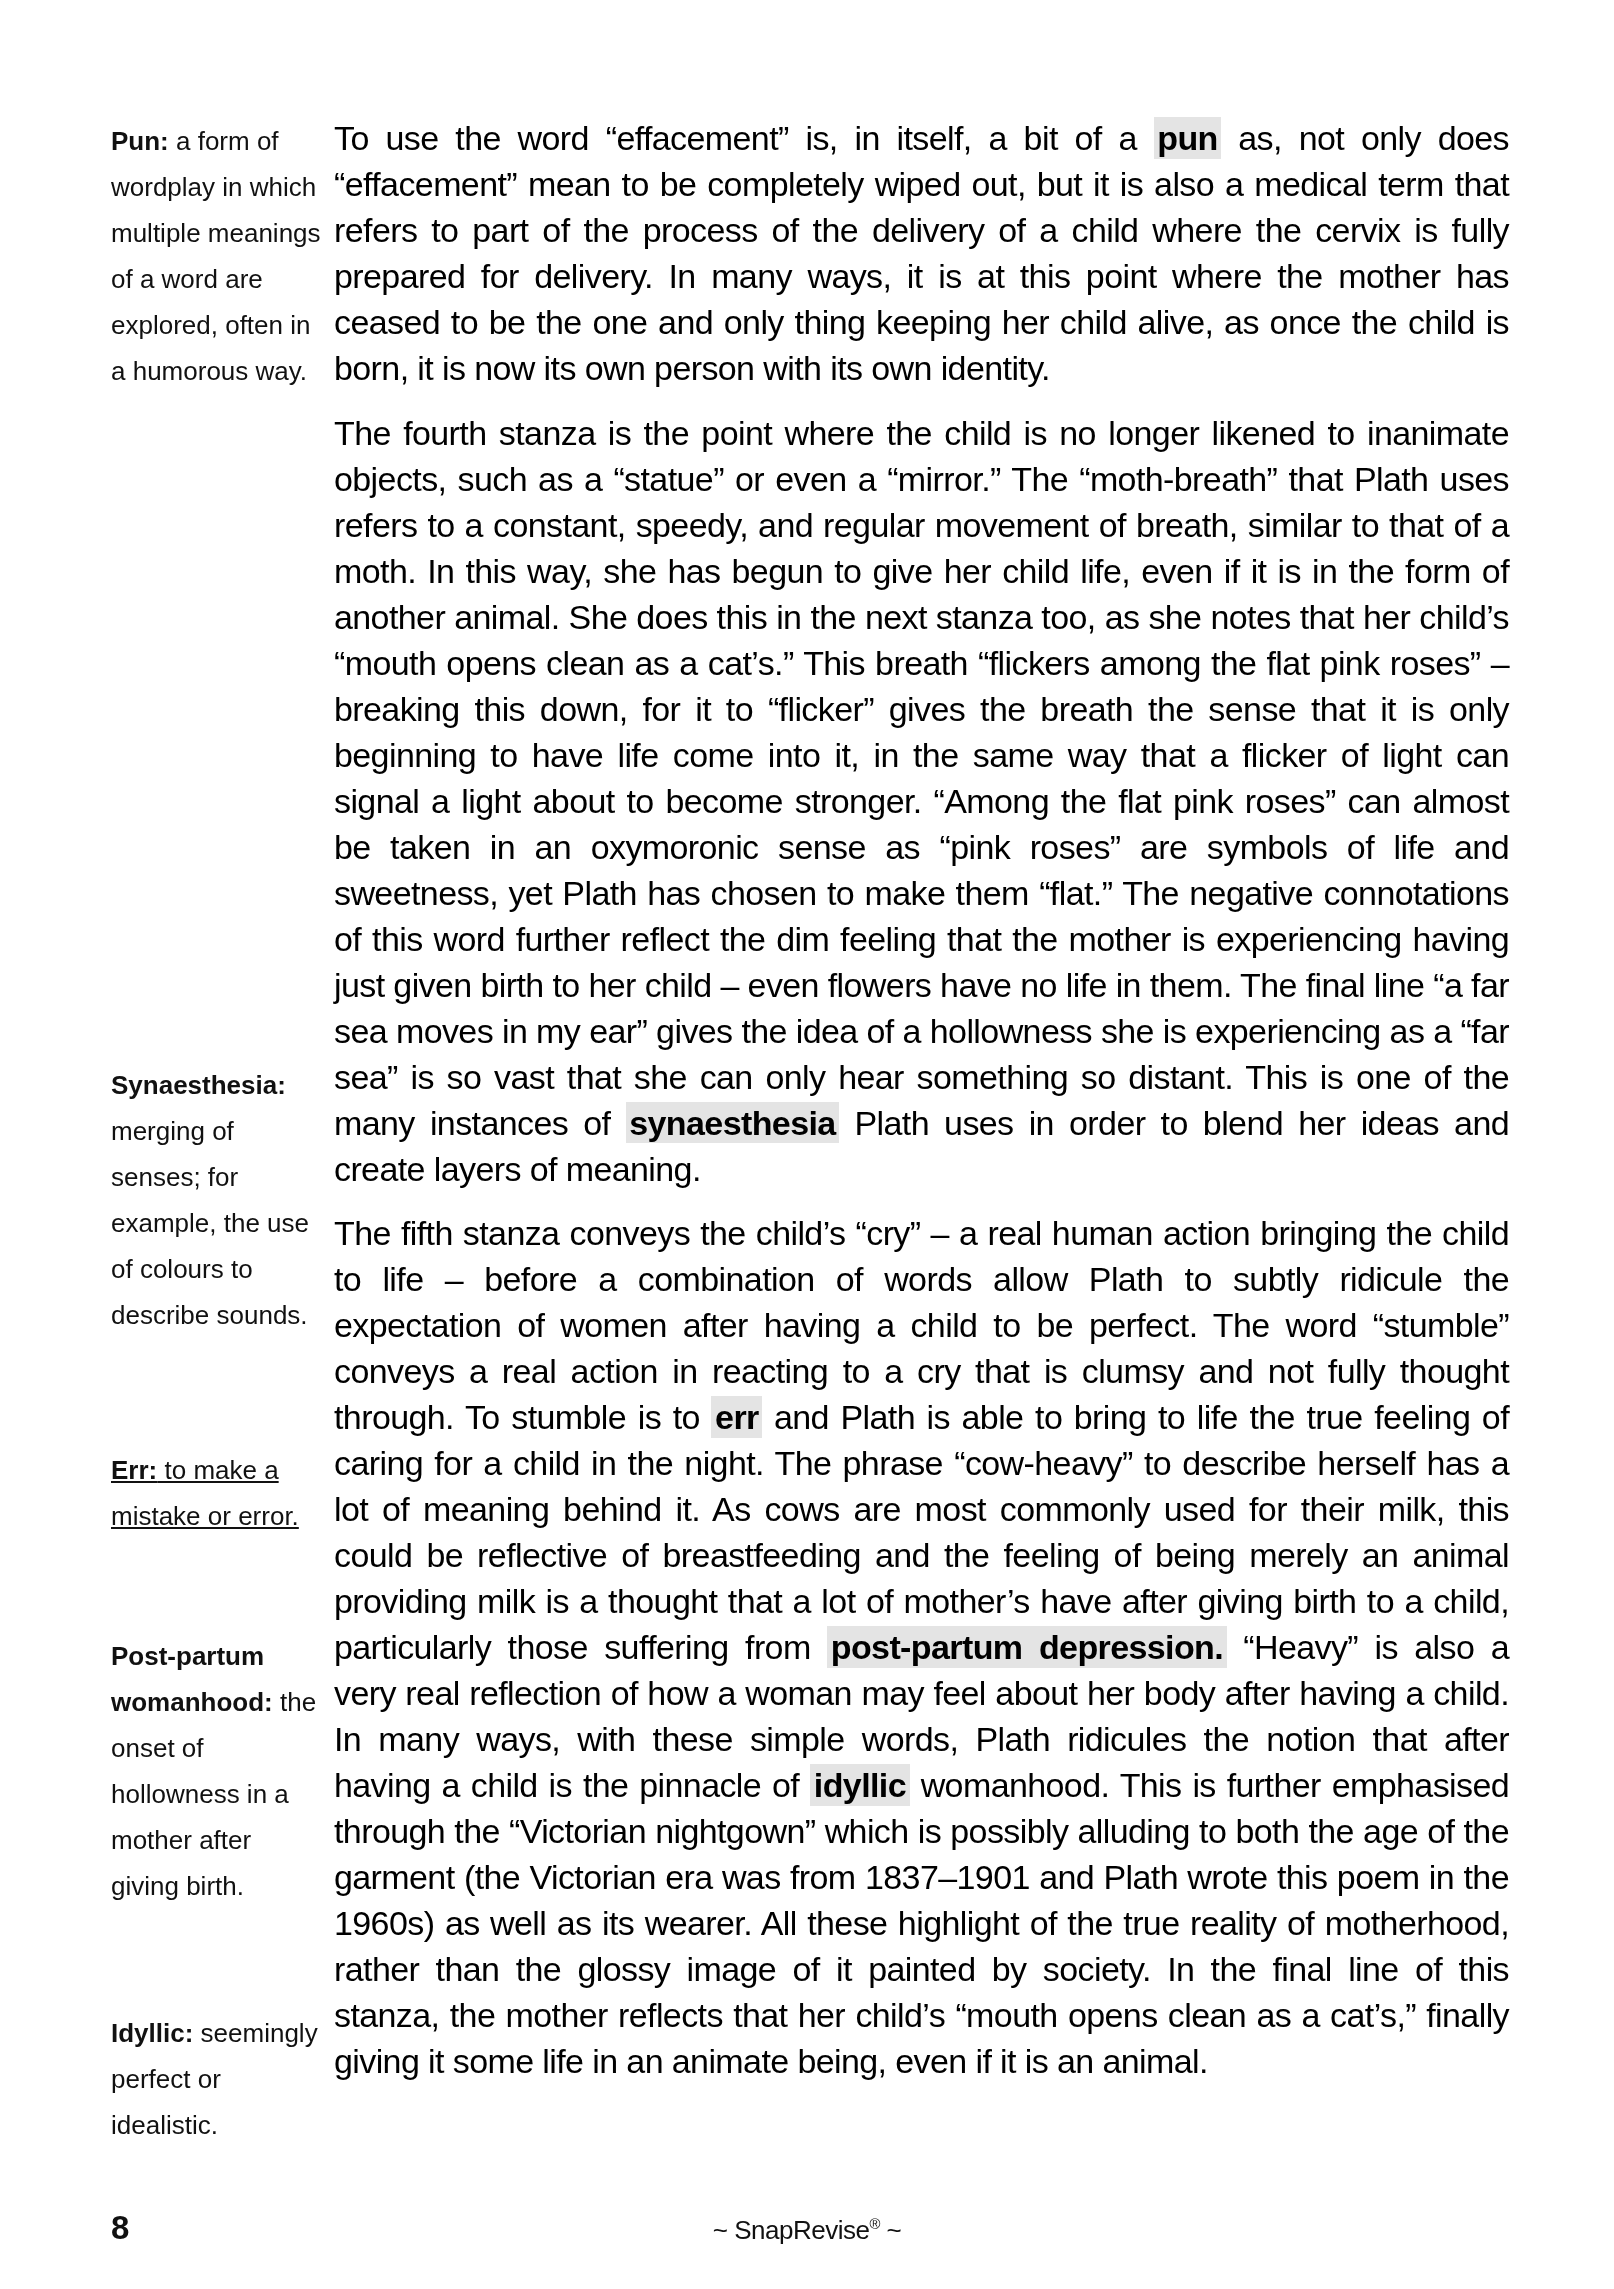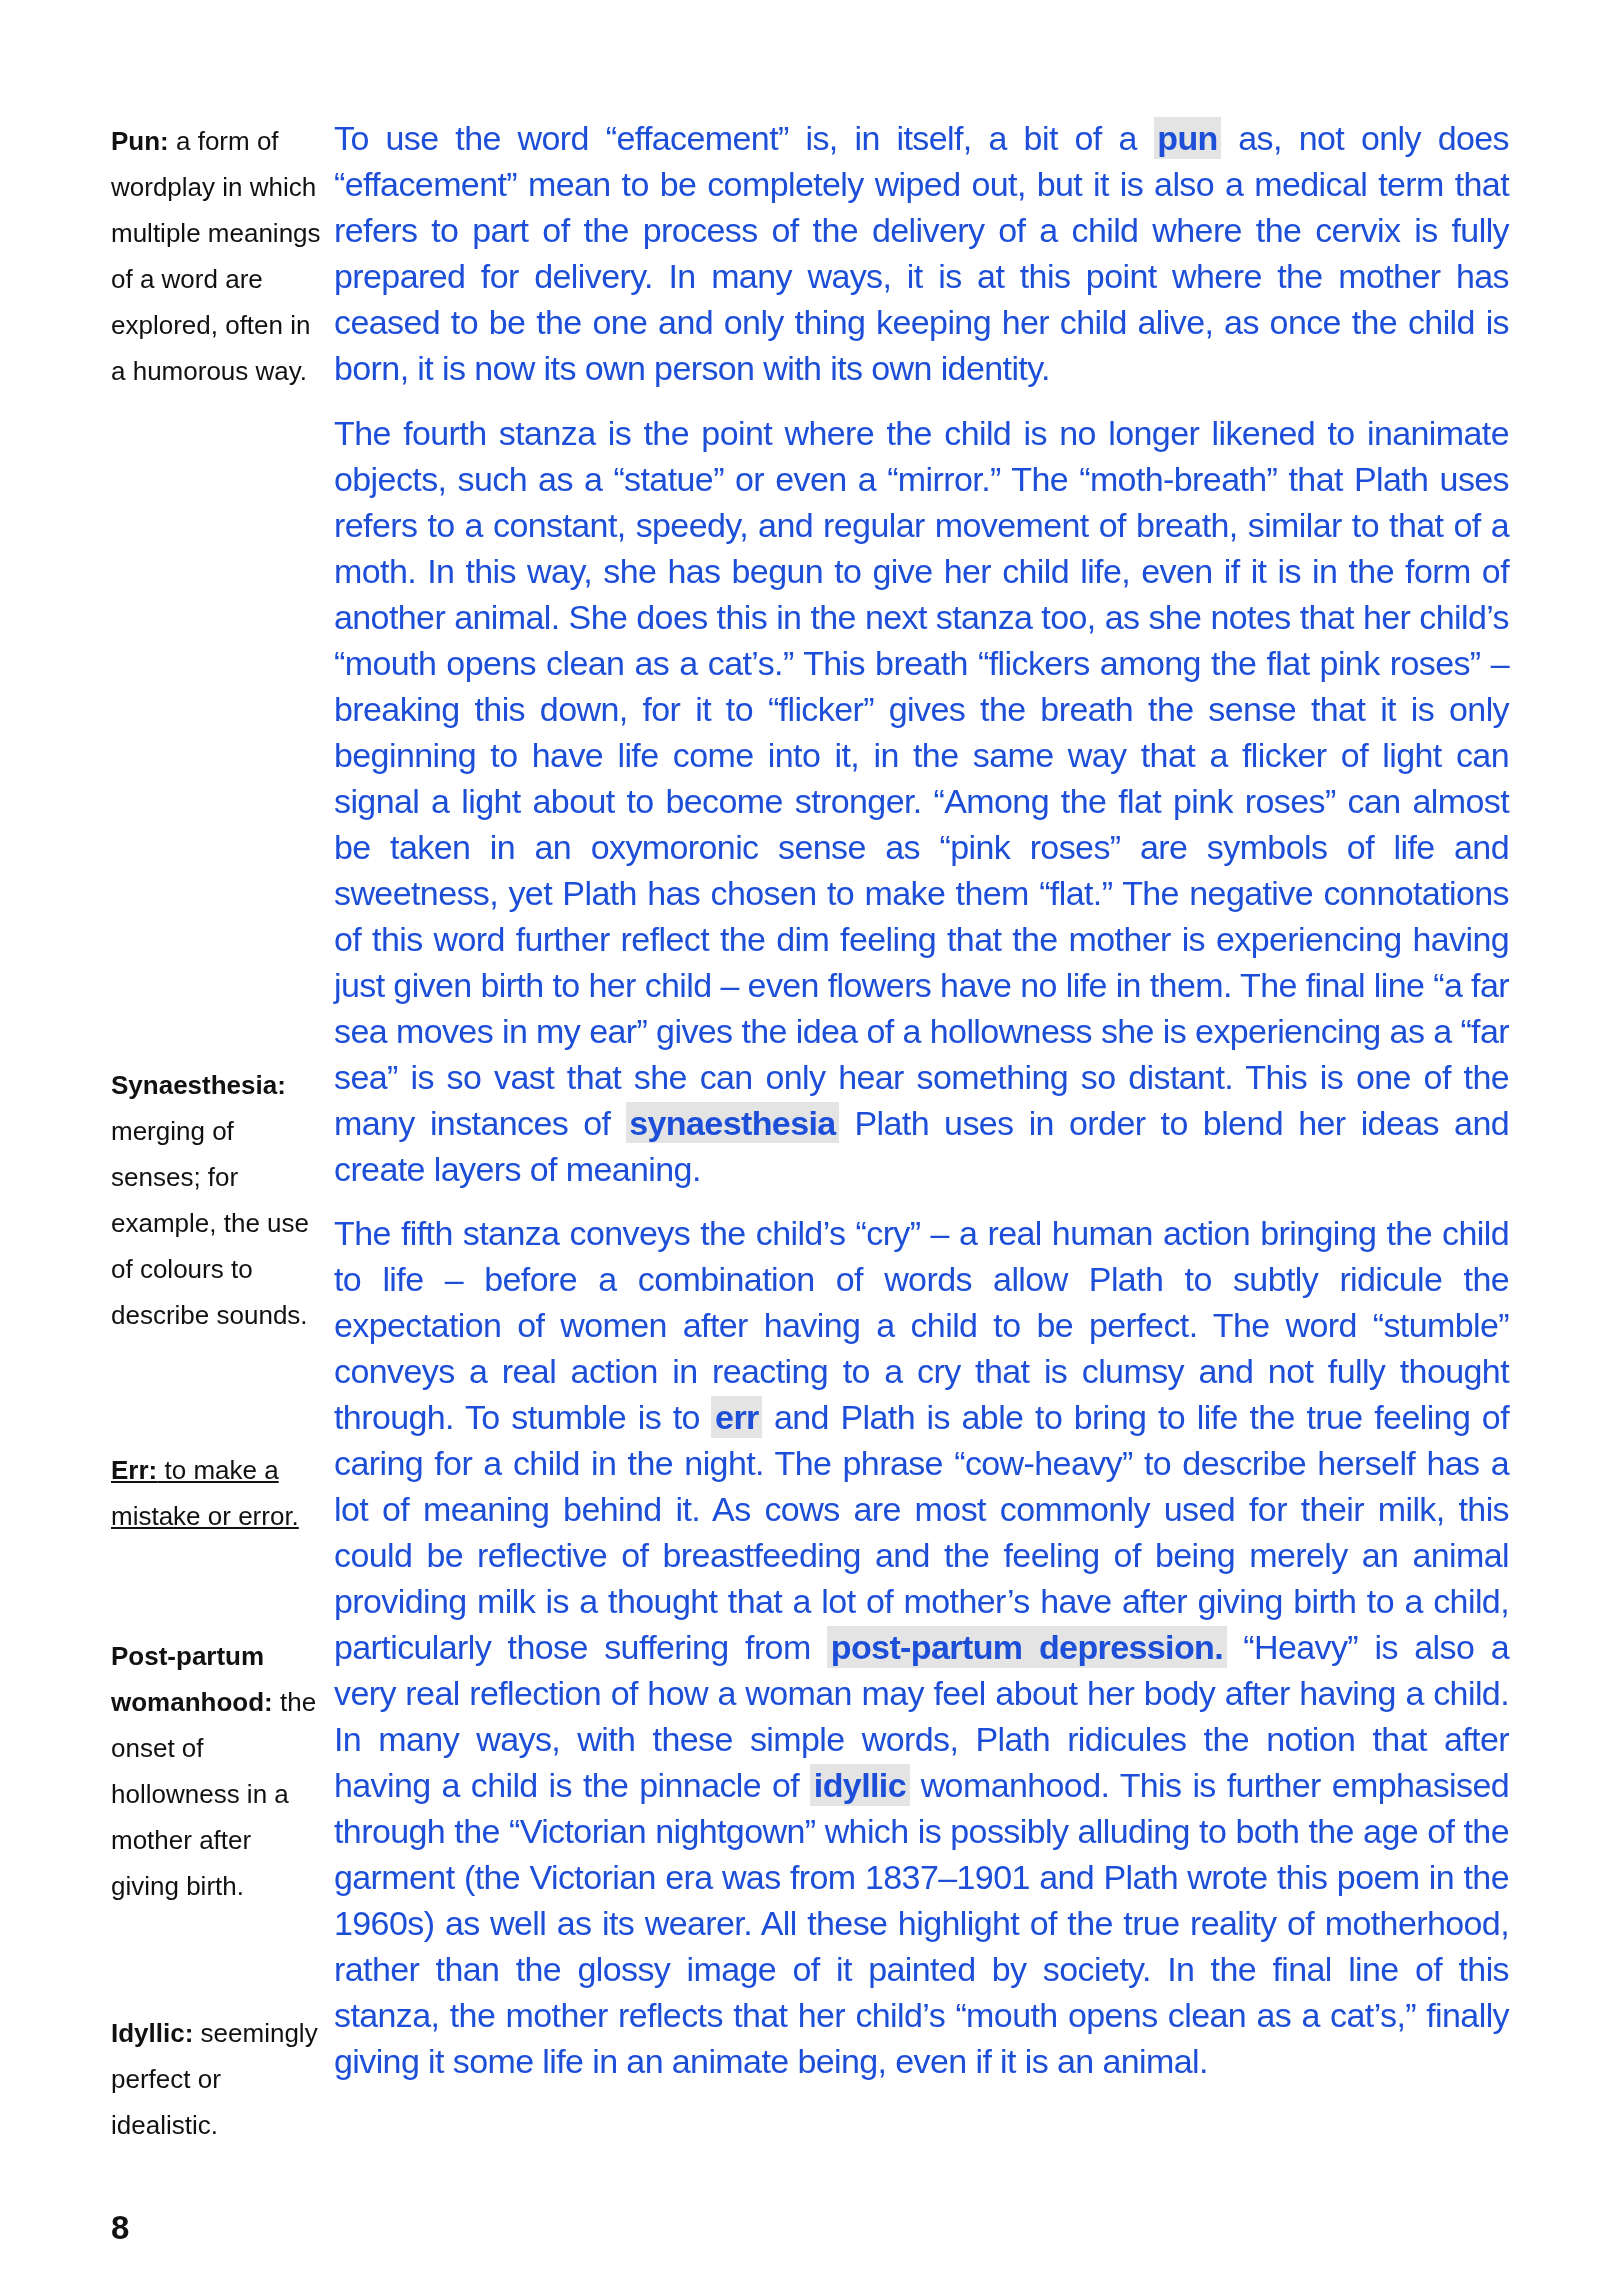--- a/index.html
+++ b/index.html
@@ -4,21 +4,21 @@
 <style>
   html, body { margin:0; padding:0; background:#ffffff; }
   body { width:1614px; height:2290px; position:relative; overflow:hidden; color:#111; }
   .page { position:absolute; left:0; top:0; width:1614px; height:1926px; }
   .sidebar { position:absolute; left:111px; top:118px; width:212px;
     font-family:"Liberation Sans", sans-serif; font-size:26px; line-height:46px; color:#111; }
   .gloss { position:absolute; left:0; width:212px; }
   .gloss b { font-weight:bold; }
   .main { position:absolute; left:334px; top:115px; width:1175px;
     font-family:"Liberation Sans", sans-serif; font-size:34px; line-height:46px;
-    text-align:justify; color:#1d4ed8; letter-spacing:-0.6px; }
+    text-align:justify; color:#000000; letter-spacing:-0.6px; }
   .main p { margin:0 0 18.5px 0; }
   .hl { background:#e4e4e4; font-weight:bold; padding:1.8px 3.7px; }
   .footer-num { position:absolute; left:111px; top:2209px; font-family:"Liberation Sans", sans-serif;
     font-size:33px; font-weight:bold; }
   .footer-brand { position:absolute; left:0; width:1614px; top:2215px; text-align:center;
     font-family:"Liberation Sans", sans-serif; font-size:26px; letter-spacing:-0.5px; }
   .footer-brand sup { font-size:14.8px; }
 </style>
 </head>
 <body>
@@ -45,14 +45,15 @@
 
   <div class="main">
     <p><span>To use the word “effacement” is, in itself, a bit of a </span><span class="hl">pun</span><span> as, not only does “effacement” mean to be completely wiped out, but it is also a medical term that refers to part of the process of the delivery of a child where the cervix is fully prepared for delivery.  In many ways, it is at this point where the mother has ceased to be the one and only thing keeping her child alive, as once the child is born, it is now its own person with its own identity.</span></p>
 
     <p><span>The fourth stanza is the point where the child is no longer likened to inanimate objects, such as a “statue” or even a “mirror.”  The “moth-breath” that Plath uses refers to a constant, speedy, and regular movement of breath, similar to that of a moth.  In this way, she has begun to give her child life, even if it is in the form of another animal. She does this in the next stanza too, as she notes that her child’s “mouth opens clean as a cat’s.”  This breath “flickers among the flat pink roses” – breaking this down, for it to “flicker” gives the breath the sense that it is only beginning to have life come into it, in the same way that a flicker of light can signal a light about to become stronger. “Among the flat pink roses” can almost be taken in an oxymoronic sense as “pink roses” are symbols of life and sweetness, yet Plath has chosen to make them “flat.” The negative connotations of this word further reflect the dim feeling that the mother is experiencing having just given birth to her child – even flowers have no life in them.  The final line “a far sea moves in my ear” gives the idea of a hollowness she is experiencing as a “far sea” is so vast that she can only hear something so distant.  This is one of the many instances of </span><span class="hl">synaesthesia</span><span> Plath uses in order to blend her ideas and create layers of meaning.</span></p>
 
     <p><span>The fifth stanza conveys the child’s “cry” – a real human action bringing the child to life – before a combination of words allow Plath to subtly ridicule the expectation of women after having a child to be perfect.  The word “stumble” conveys a real action in reacting to a cry that is clumsy and not fully thought through.  To stumble is to </span><span class="hl">err</span><span> and Plath is able to bring to life the true feeling of caring for a child in the night. The phrase “cow-heavy” to describe herself has a lot of meaning behind it.  As cows are most commonly used for their milk, this could be reflective of breastfeeding and the feeling of being merely an animal providing milk is a thought that a lot of mother’s have after giving birth to a child, particularly those suffering from </span><span class="hl">post-partum depression.</span><span> “Heavy” is also a very real reflection of how a woman may feel about her body after having a child.  In many ways, with these simple words, Plath ridicules the notion that after having a child is the pinnacle of </span><span class="hl">idyllic</span><span> womanhood.  This is further emphasised through the “Victorian nightgown” which is possibly alluding to both the age of the garment (the Victorian era was from 1837–1901 and Plath wrote this poem in the 1960s) as well as its wearer.  All these highlight of the true reality of motherhood, rather than the glossy image of it painted by society.  In the final line of this stanza, the mother reflects that her child’s “mouth opens clean as a cat’s,” finally giving it some life in an animate being, even if it is an animal.</span></p>
   </div>
 
   <div class="footer-num">8</div>
+  <div class="footer-brand"><span>~ SnapRevise</span><sup>®</sup><span> ~</span></div>
 </div>
 
 
 </body></html>

